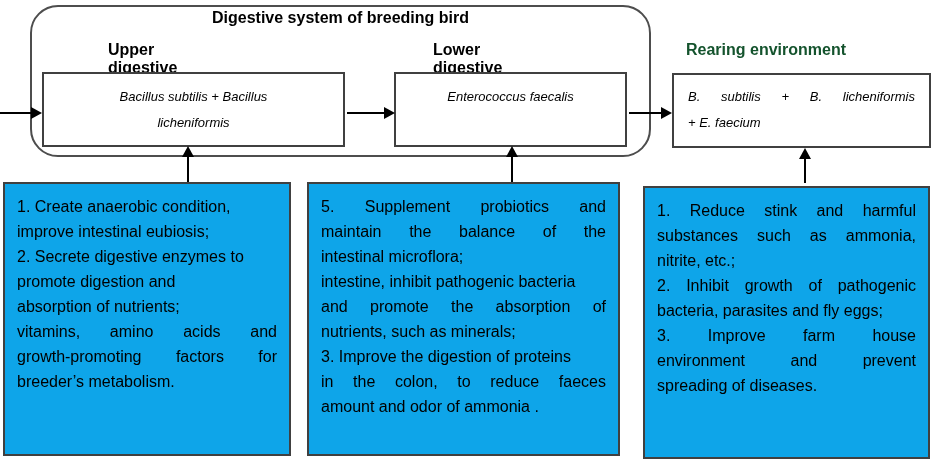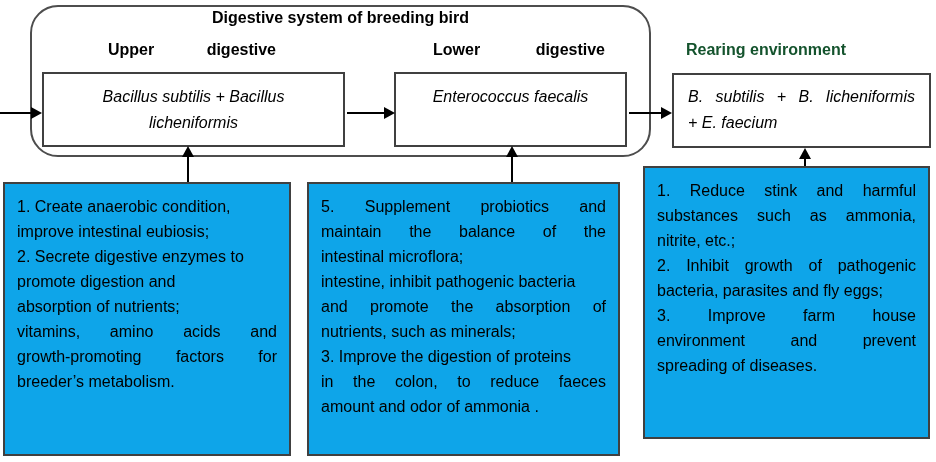--- a/index.html
+++ b/index.html
@@ -19,45 +19,45 @@
     border:2px solid #4d4d4d; border-radius:28px; background:transparent;
   }
 
   .title {
     position:absolute; left:30px; top:9px; width:621px;
     text-align:center; font-weight:bold; font-size:16px; color:#000;
   }
 
   .seg-label {
     position:absolute; top:41px; display:flex; justify-content:space-between;
-    font-weight:bold; font-size:16px; color:#000;
+    font-weight:bold; font-size:16px; color:#000;flex-direction:column;
   }
   .seg-label.upper { left:108px; width:168px; }
   .seg-label.lower { left:433px; width:172px; }
   .rearing-label {
     position:absolute; left:686px; top:41px; font-weight:bold; font-size:16px; color:#14532d;
   }
 
   
   .node {
     position:absolute; background:#ffffff; border:2px solid #404040;
-    font-style:italic; font-size:16px; line-height:26px; color:#000;
+    font-style:italic; font-size:13px; line-height:26px; color:#000;
   }
   .node.b1 { left:42px;  top:72px; width:303px; height:75px; text-align:center; padding-top:10px; }
   .node.b2 { left:394px; top:72px; width:233px; height:75px; text-align:center; padding-top:10px; }
   .node.b3 { left:672px; top:73px; width:259px; height:75px; text-align:left; padding:9px 14px 0 14px; }
 
   
   .note {
     position:absolute; background:#0ea5e9; border:2px solid #404040;
     padding:10px 12px; font-size:16px; line-height:25px; color:#000;
   }
   .note.na { left:3px;   top:182px; width:288px; height:274px; }
   .note.nb { left:307px; top:182px; width:313px; height:274px; }
-  .note.nc { left:643px; top:166px; width:287px; height:273px; }
+  .note.nc { left:643px; top:186px; width:287px; height:273px; }
 
   .ln { text-align:left; white-space:nowrap; }
   .just { text-align:justify; text-align-last:justify; white-space:normal; }
 
   
   .h-arrow { position:absolute; height:2px; background:#000; top:112px; }
   .h-arrow::after {
     content:""; position:absolute; right:-11px; top:-5px;
     border-left:11px solid #000; border-top:6px solid transparent; border-bottom:6px solid transparent;
   }

